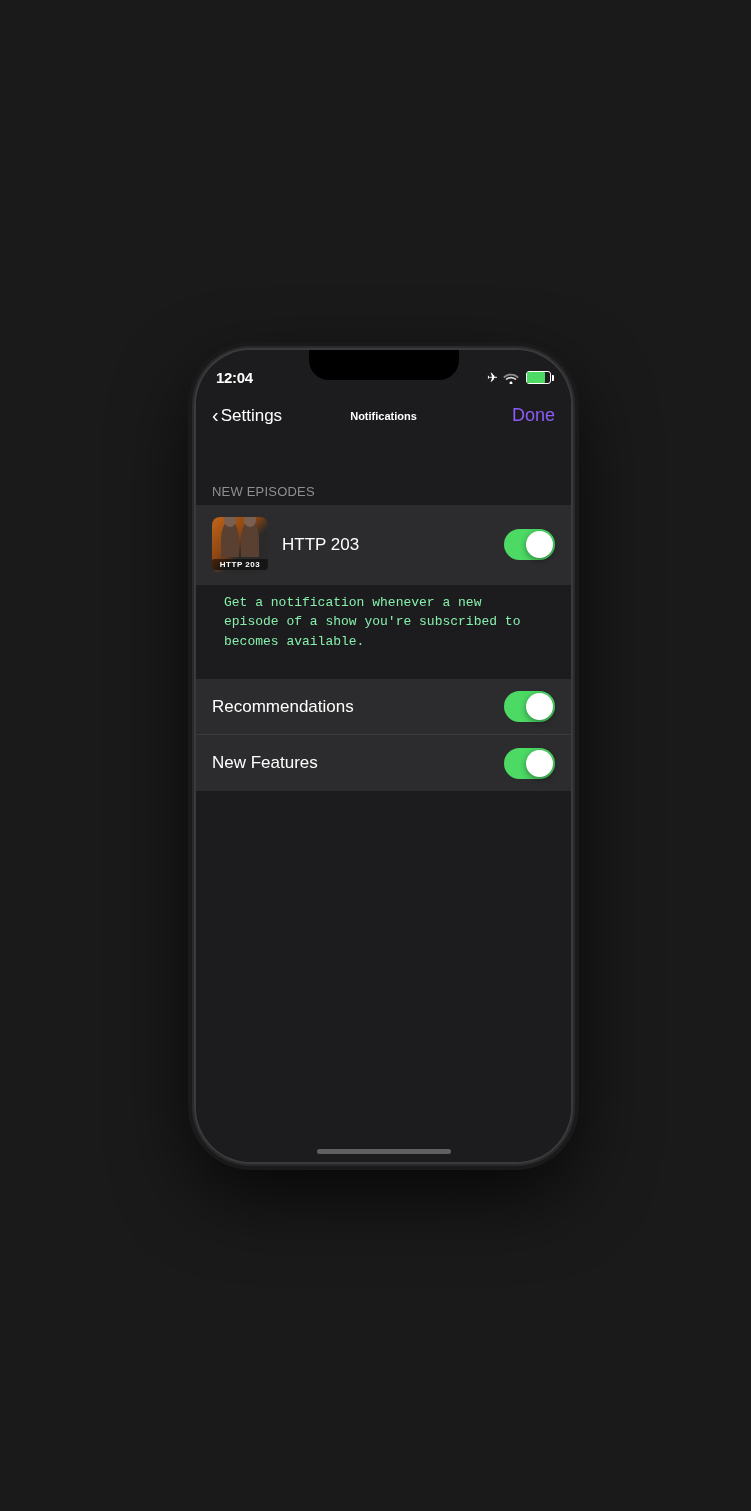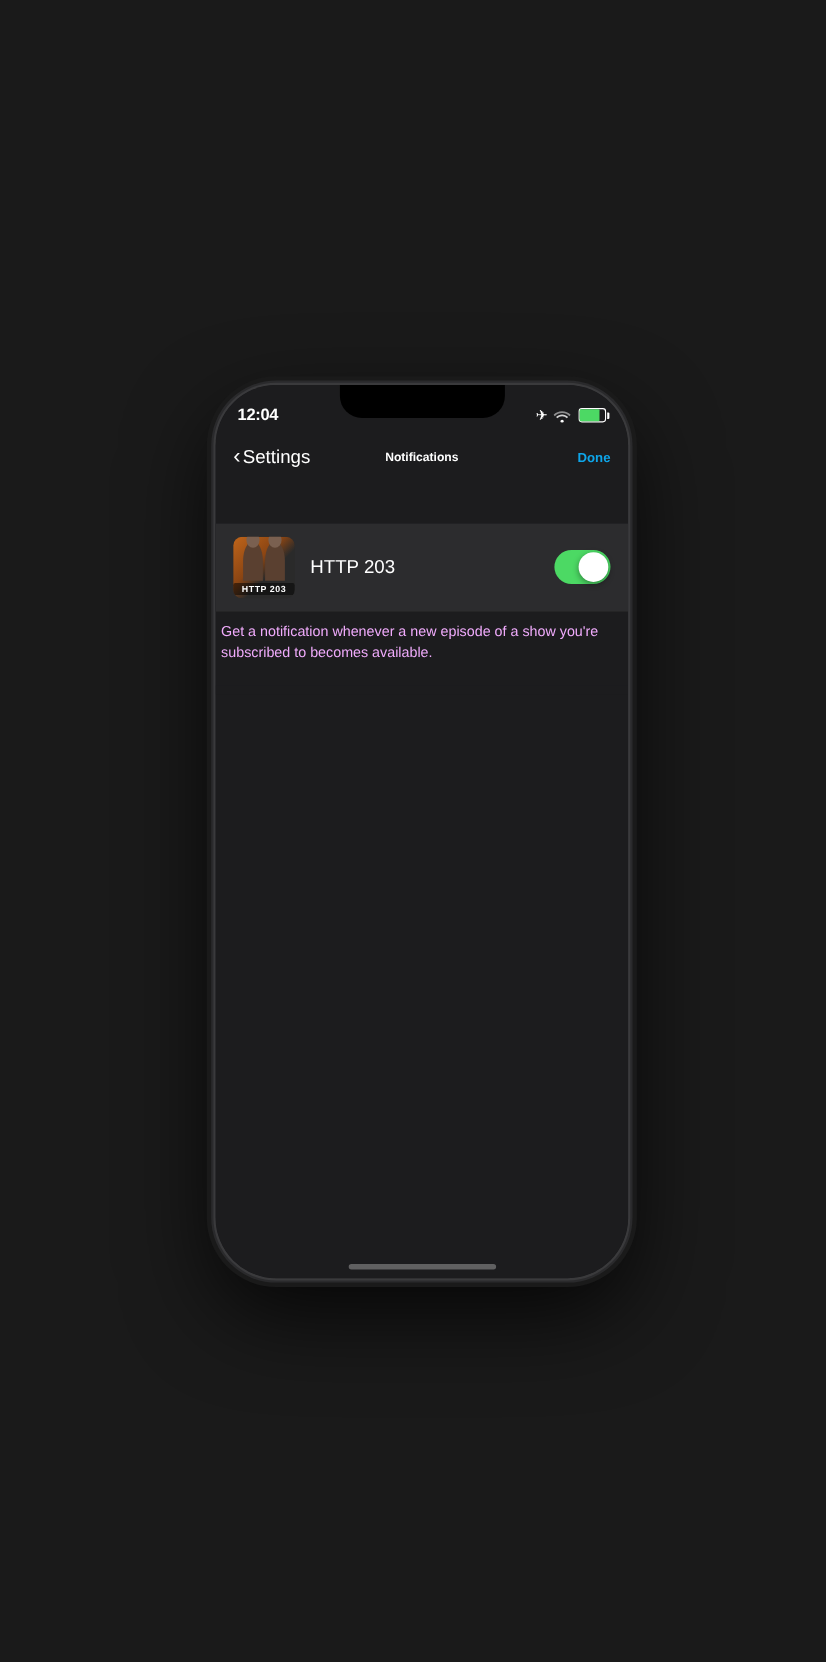--- a/index.html
+++ b/index.html
@@ -162,23 +162,23 @@
     .nav-title {
       font-size: 11px;
       font-weight: 600;
       color: #fff;
       position: absolute;
       left: 50%;
       transform: translateX(-50%);
     }
 
     .nav-done {
-      font-size: 12px;
-      font-weight: 700;
-      color: #0ea5e9;
+      font-size: 18px;
+      font-weight: 400;
+      color: #8b5cf6;
       cursor: pointer;
     }
 
     
     .content {
       flex: 1;
       overflow-y: auto;
       padding-top: 8px;
     }
 
@@ -312,24 +312,25 @@
       top: 2px;
       box-shadow: 0 2px 6px rgba(0,0,0,0.4);
       transition: left 0.2s ease;
     }
 
     .toggle.on .toggle-knob {
       left: 22px;
     }
 
     .section-footer {
-      padding: 8px 5px 20px;
+      padding: 8px 28px 20px;
       font-size: 13px;
-      color: #f0abfc;
+      color: #86efac;
       line-height: 1.5;
+      font-family: Liberation Mono, monospace;
     }
 
     .spacer-section {
       height: 30px;
     }
 
     
     .home-indicator {
       height: 34px;
       display: flex;
@@ -382,20 +383,21 @@
       </div>
       <span class="nav-title">Notifications</span>
       <span class="nav-done">Done</span>
     </div>
 
     <div class="content">
 
       <div class="spacer-section"></div>
 
       <div class="section">
+        <div class="section-header">NEW EPISODES</div>
         <div class="list-group">
           <div class="list-item">
             <div class="podcast-thumbnail">
               <div class="http203-thumbnail">
                 <div class="http203-people">
                   <div class="person-silhouette"></div>
                   <div class="person-silhouette"></div>
                 </div>
                 <div class="http203-label">HTTP 203</div>
               </div>
@@ -405,20 +407,34 @@
               <div class="toggle-knob"></div>
             </div>
           </div>
         </div>
         <div class="section-footer">Get a notification whenever a new episode of a show you're subscribed to becomes available.</div>
       </div>
 
       <div class="separator-section"></div>
 
       <div class="section">
+        <div class="list-group">
+          <div class="list-item">
+            <span class="list-item-label">Recommendations</span>
+            <div class="toggle on">
+              <div class="toggle-knob"></div>
+            </div>
+          </div>
+          <div class="list-item">
+            <span class="list-item-label">New Features</span>
+            <div class="toggle on">
+              <div class="toggle-knob"></div>
+            </div>
+          </div>
+        </div>
       </div>
 
     </div>
 
     <div class="home-indicator">
       <div class="home-bar"></div>
     </div>
 
   </div>
 </div>

